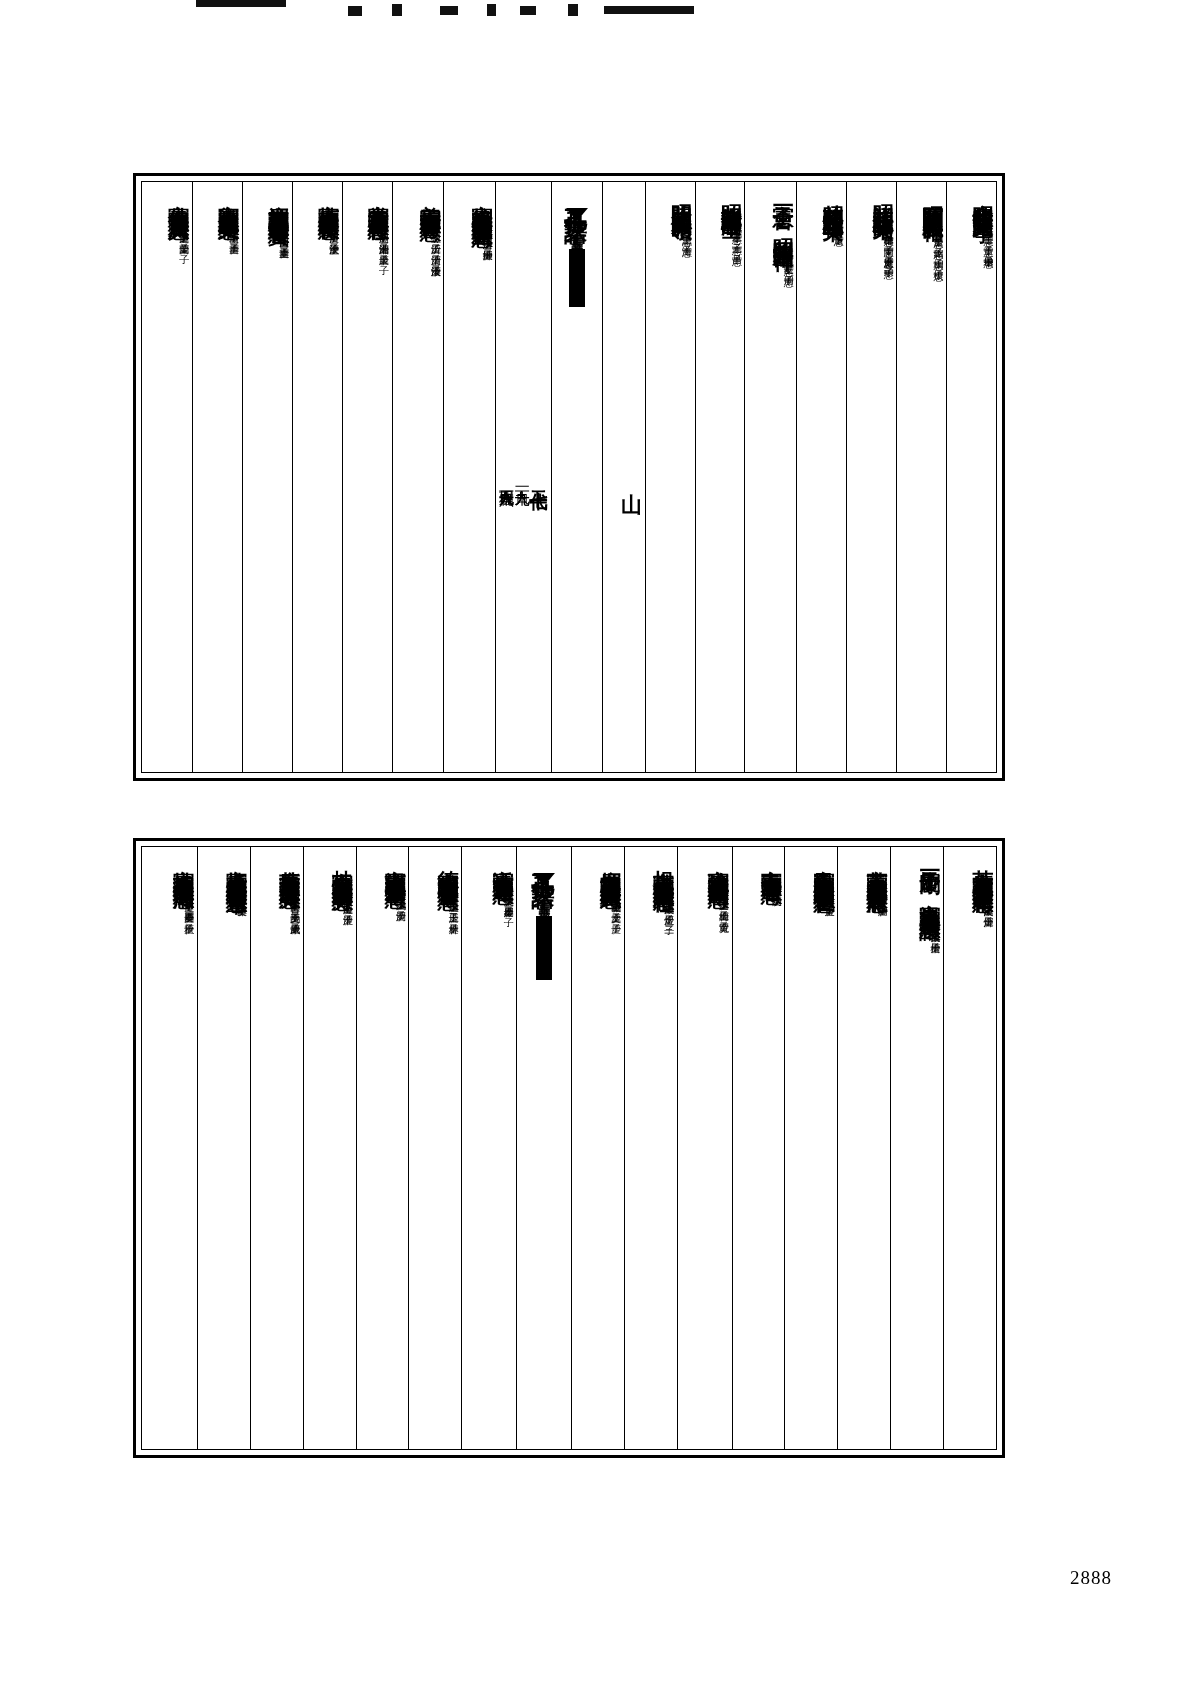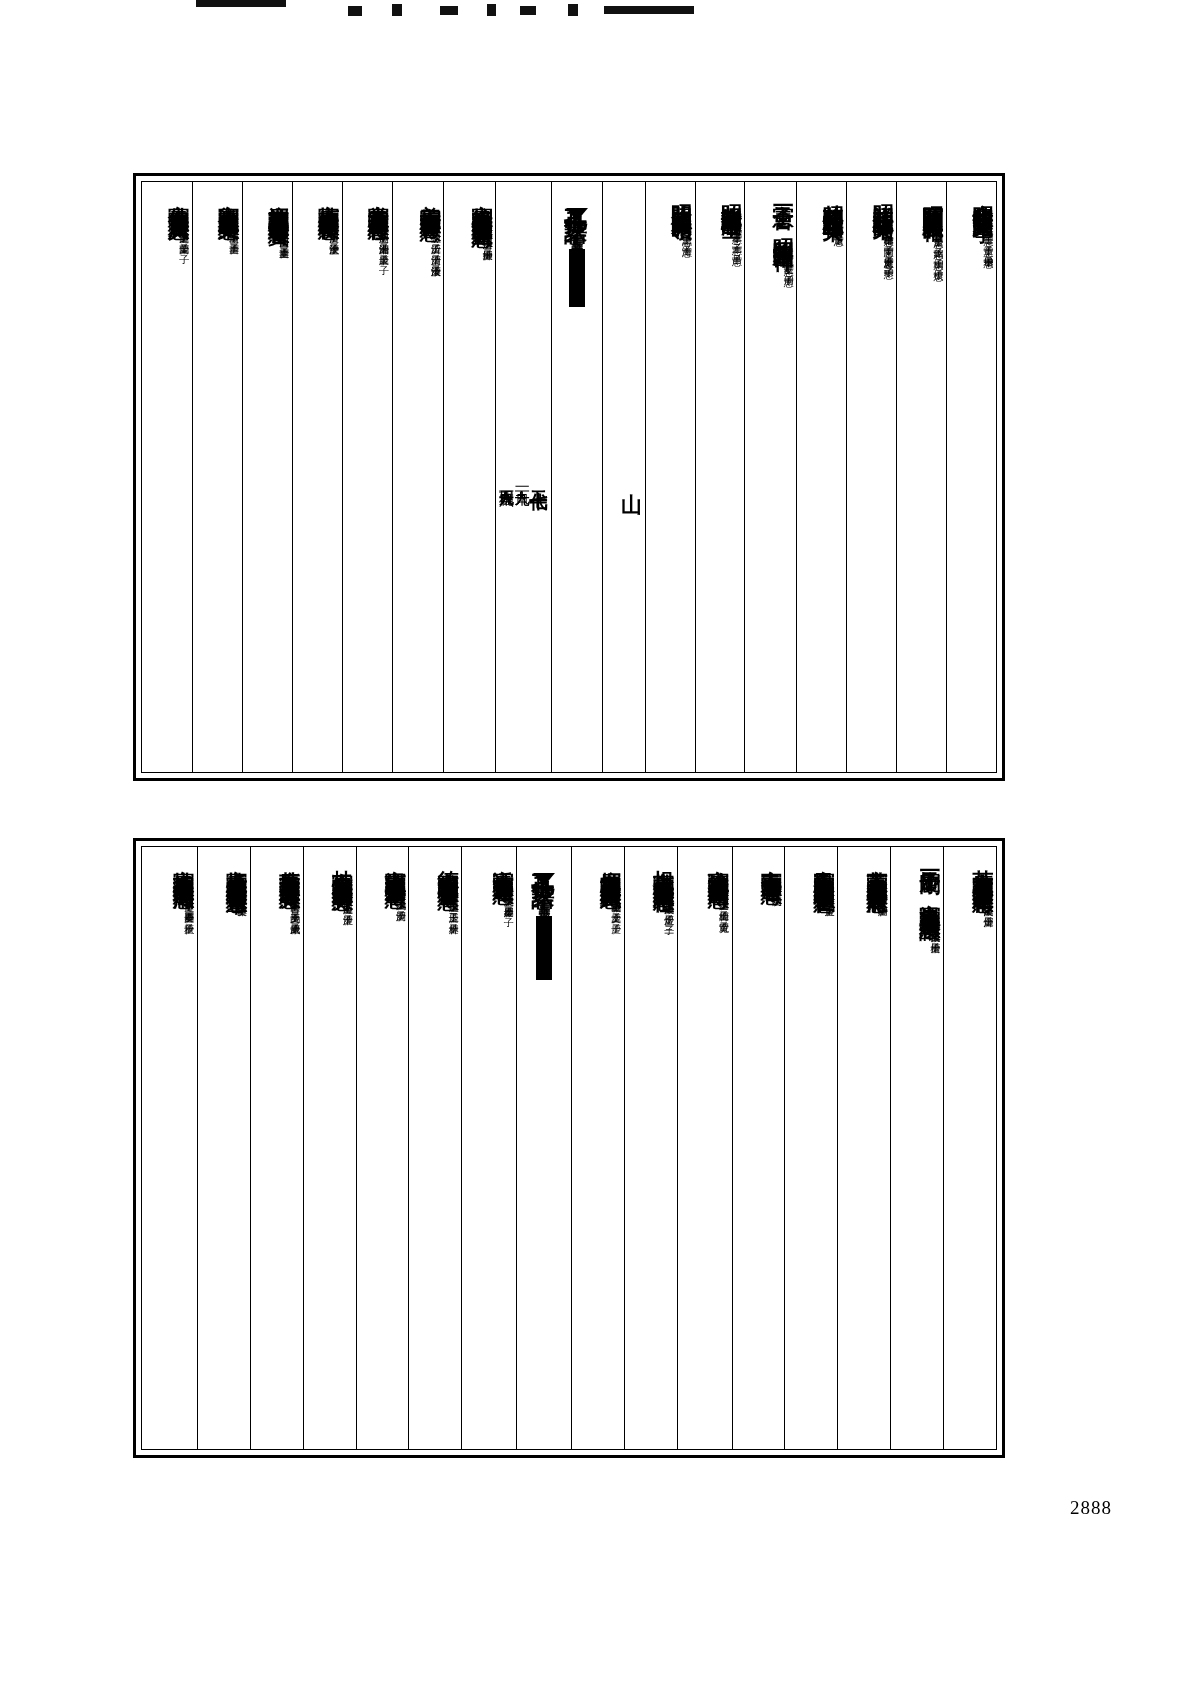--- a/index.html
+++ b/index.html
@@ -154,21 +154,21 @@
     border-left: 11px solid transparent;
     border-right: 11px solid transparent;
     border-top: 13px solid #000;
     margin-top: 3px;
   }
 
   
   .folio {
     position: absolute;
     right: 78px;
-    top: 1497px;
+    top: 1567px;
     font-size: 19px;
     font-family: "Liberation Serif", serif;
     letter-spacing: 1px;
   }
 </style>
 </head>
 <body>
 
 <div class="scan-ticks">
   <span style="left:196px;top:0;width:90px;height:7px;"></span>

